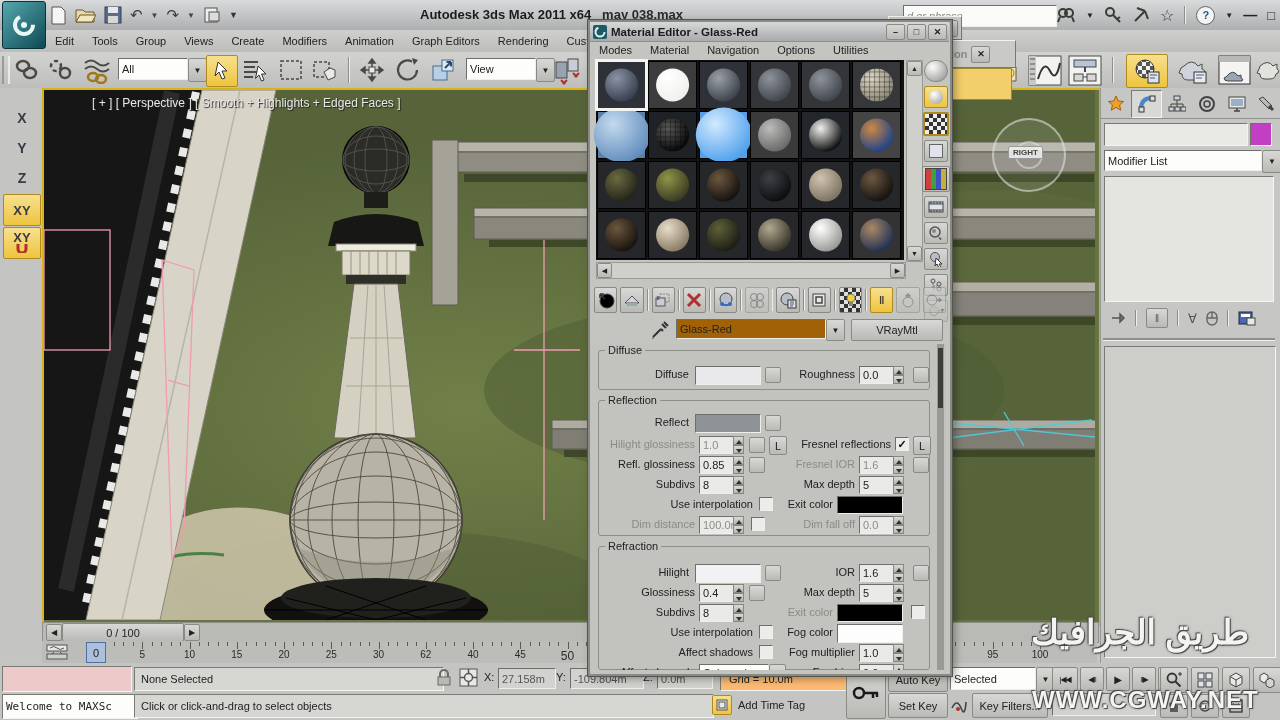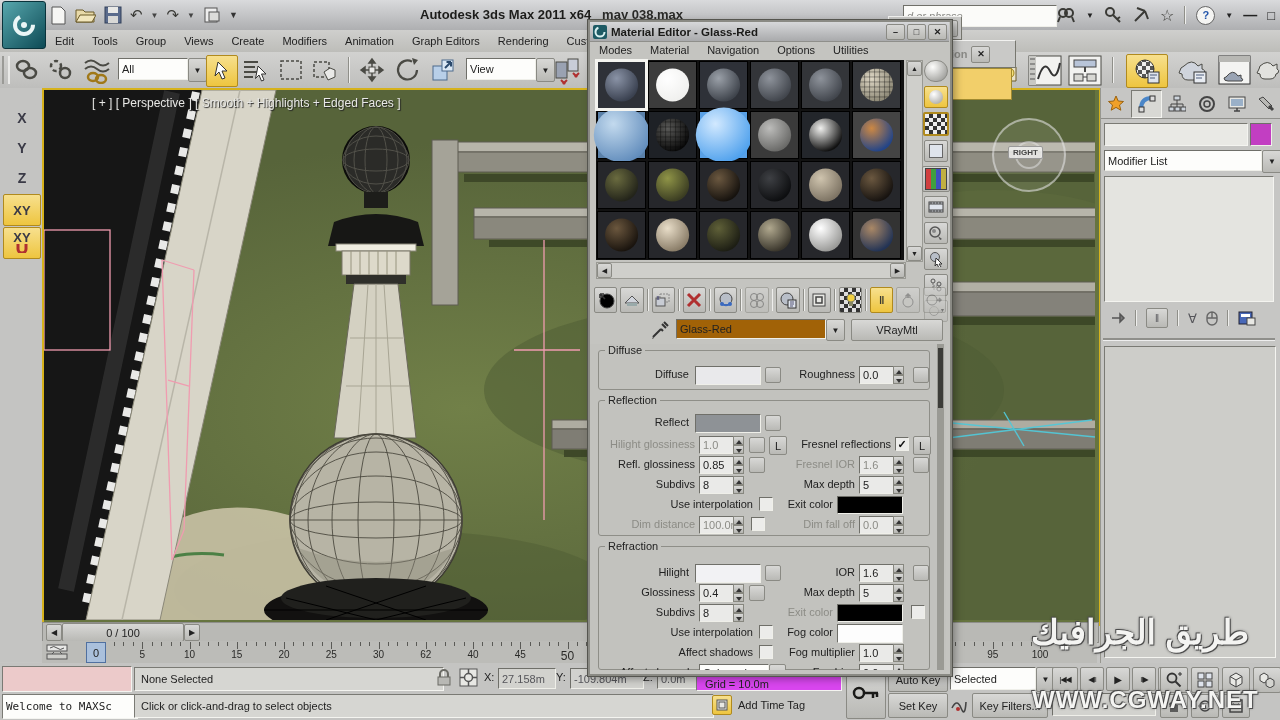--- a/index.html
+++ b/index.html
@@ -543,21 +543,21 @@
       <span>27.158m</span>
     </div>
   <span class="abs" style="left:556px;top:8px;">Y:</span>
   <div class="abs field" style="left:570px;top:5px;width:66px;height:19px;background:#d2d2ce;color:#55555a;">
       <span>-109.804m</span>
     </div>
   <span class="abs" style="left:643px;top:8px;">Z:</span>
   <div class="abs field" style="left:657px;top:5px;width:48px;height:19px;background:#d2d2ce;color:#55555a;">
       <span>0.0m</span>
     </div>
-  <div class="abs sunken" style="left:696px;top:4px;width:128px;height:22px;display:flex;align-items:flex-end;padding:0 8px;background:#d946ef;">
+  <div class="abs sunken" style="left:720px;top:4px;width:128px;height:22px;display:flex;align-items:center;padding:0 8px;background:#fdba74;">
     <span>Grid = 10.0m</span>
   </div>
   <div class="abs" style="left:712px;top:31px;width:128px;height:22px;display:flex;align-items:center;gap:6px;">
     <span class="btn yellow" style="width:18px;height:18px;">
         <svg width="12" height="12">
           <rect x="1" y="1" width="10" height="10" fill="#e8e8e4" stroke="#555"></rect>
           <rect x="3" y="3" width="6" height="6" fill="none" stroke="#555"></rect>
         </svg>
       </span>
     <span>Add Time Tag</span>

